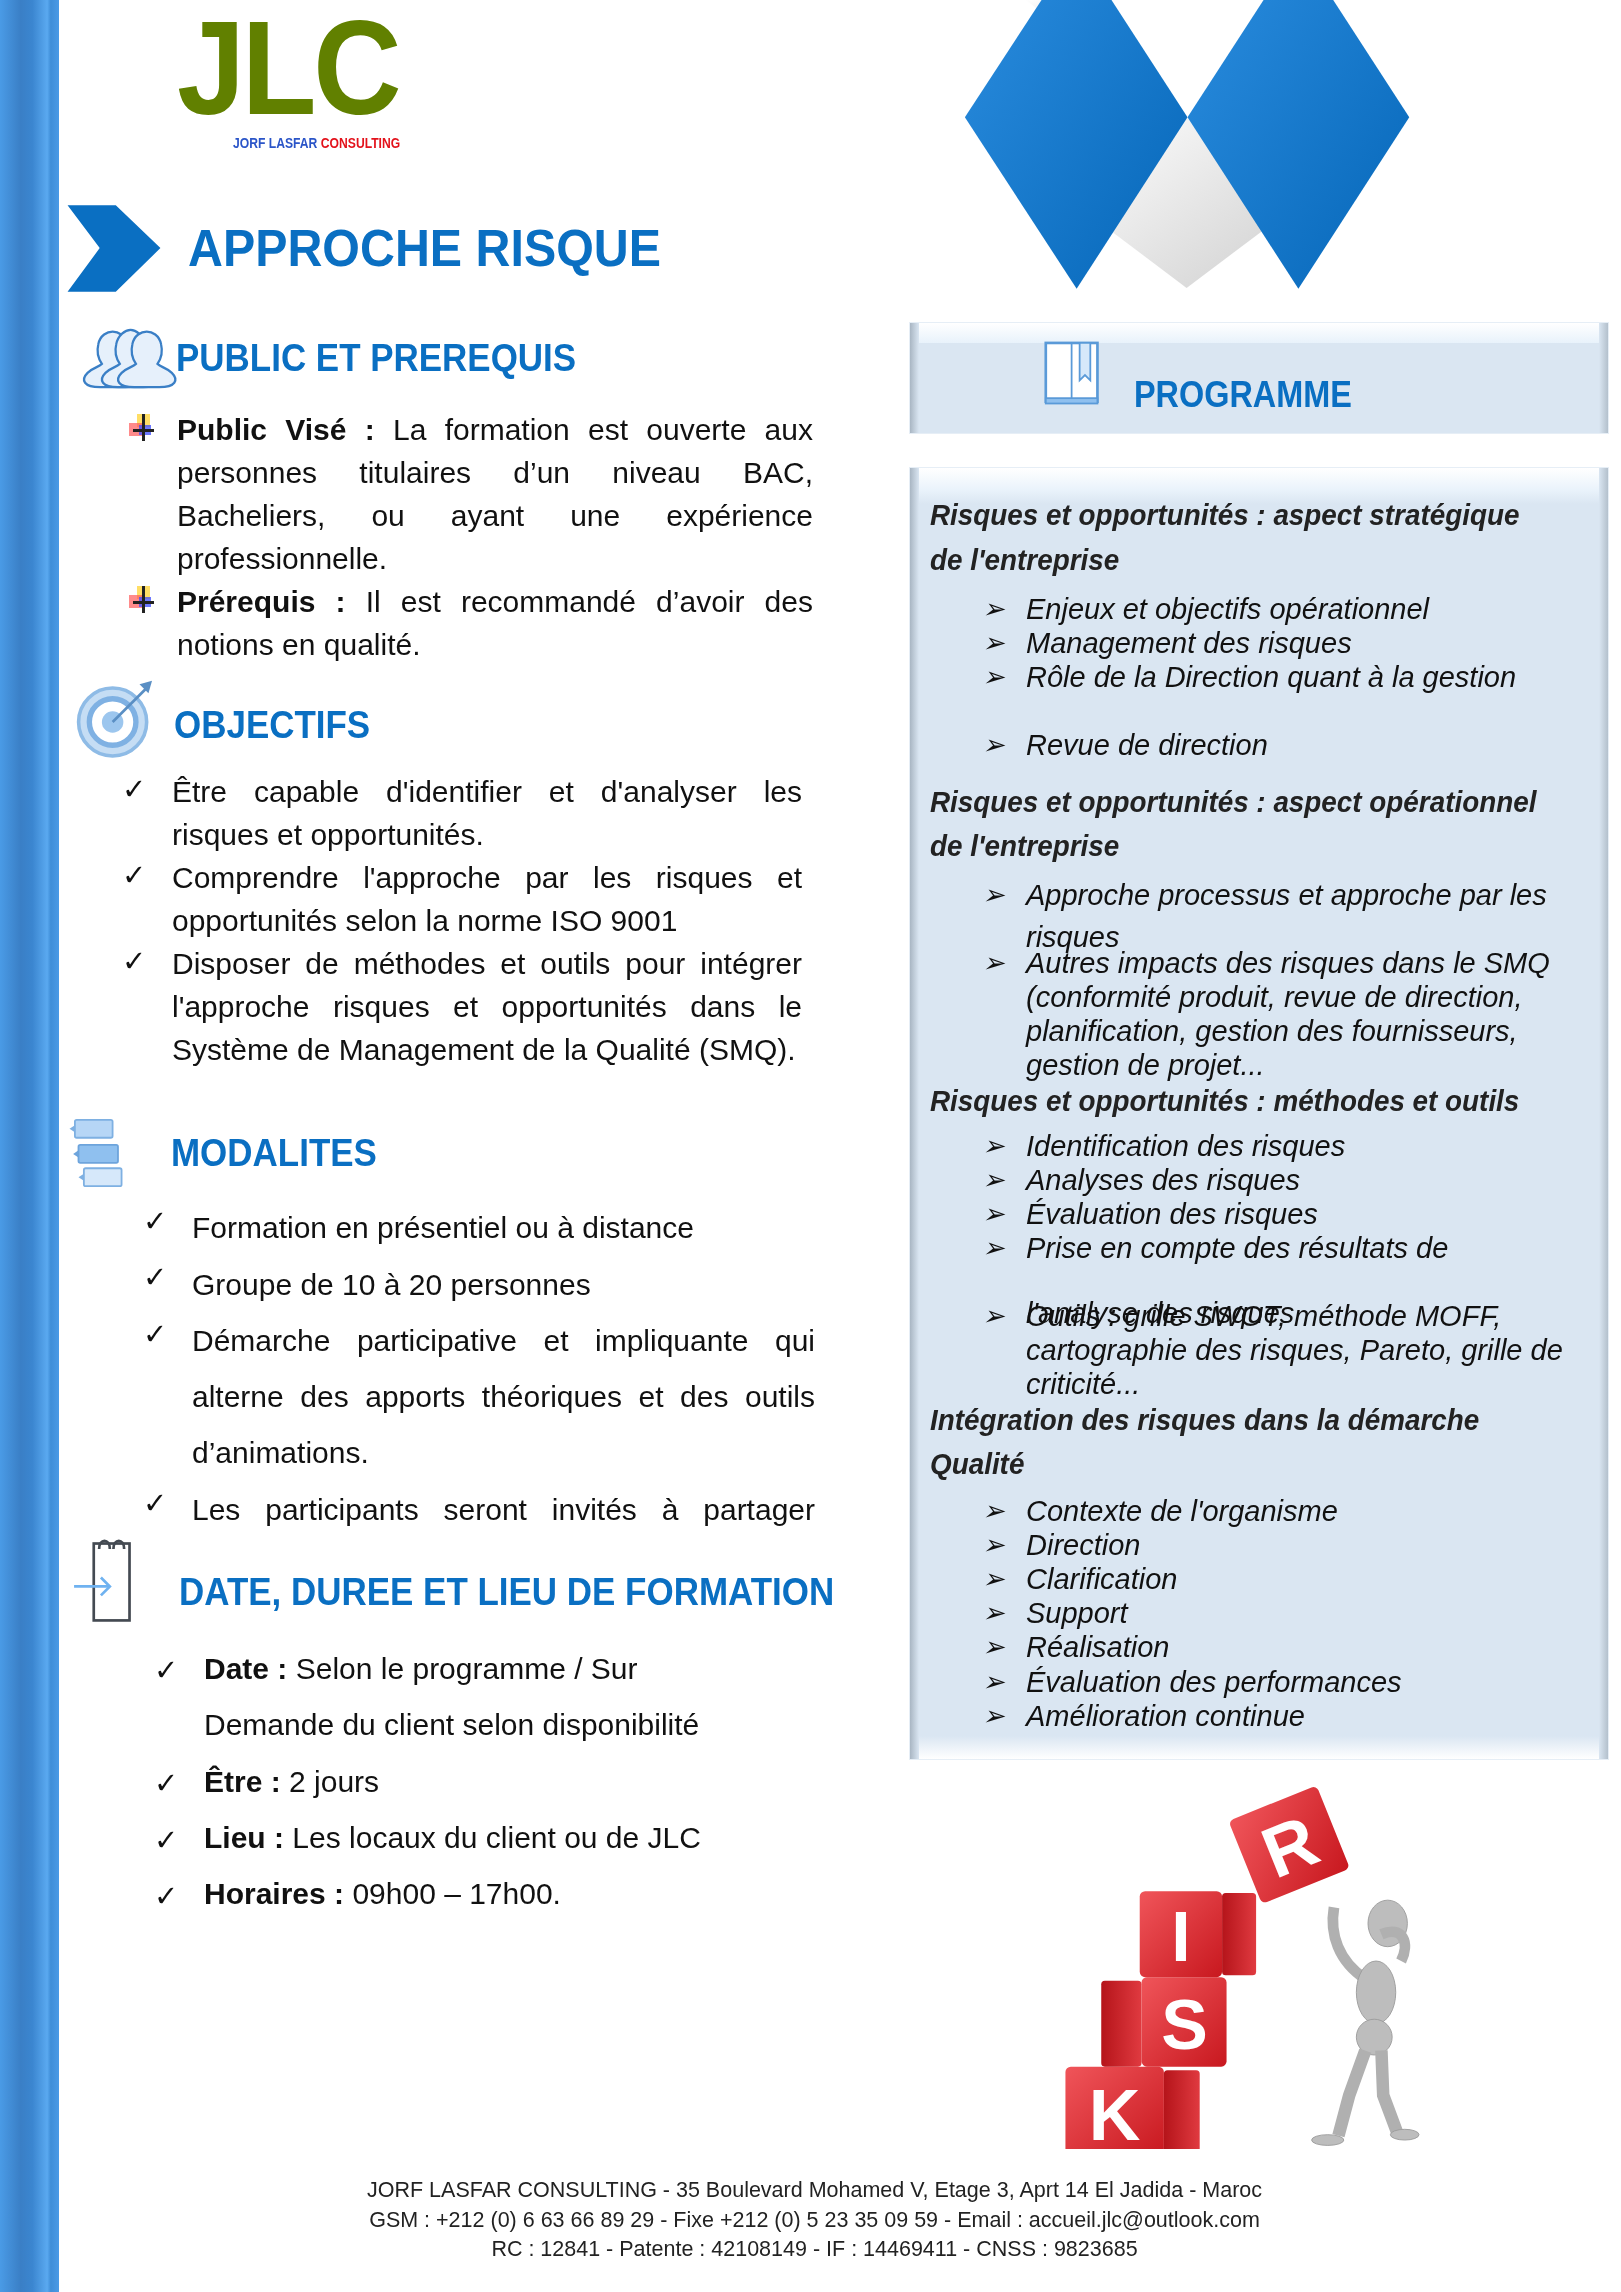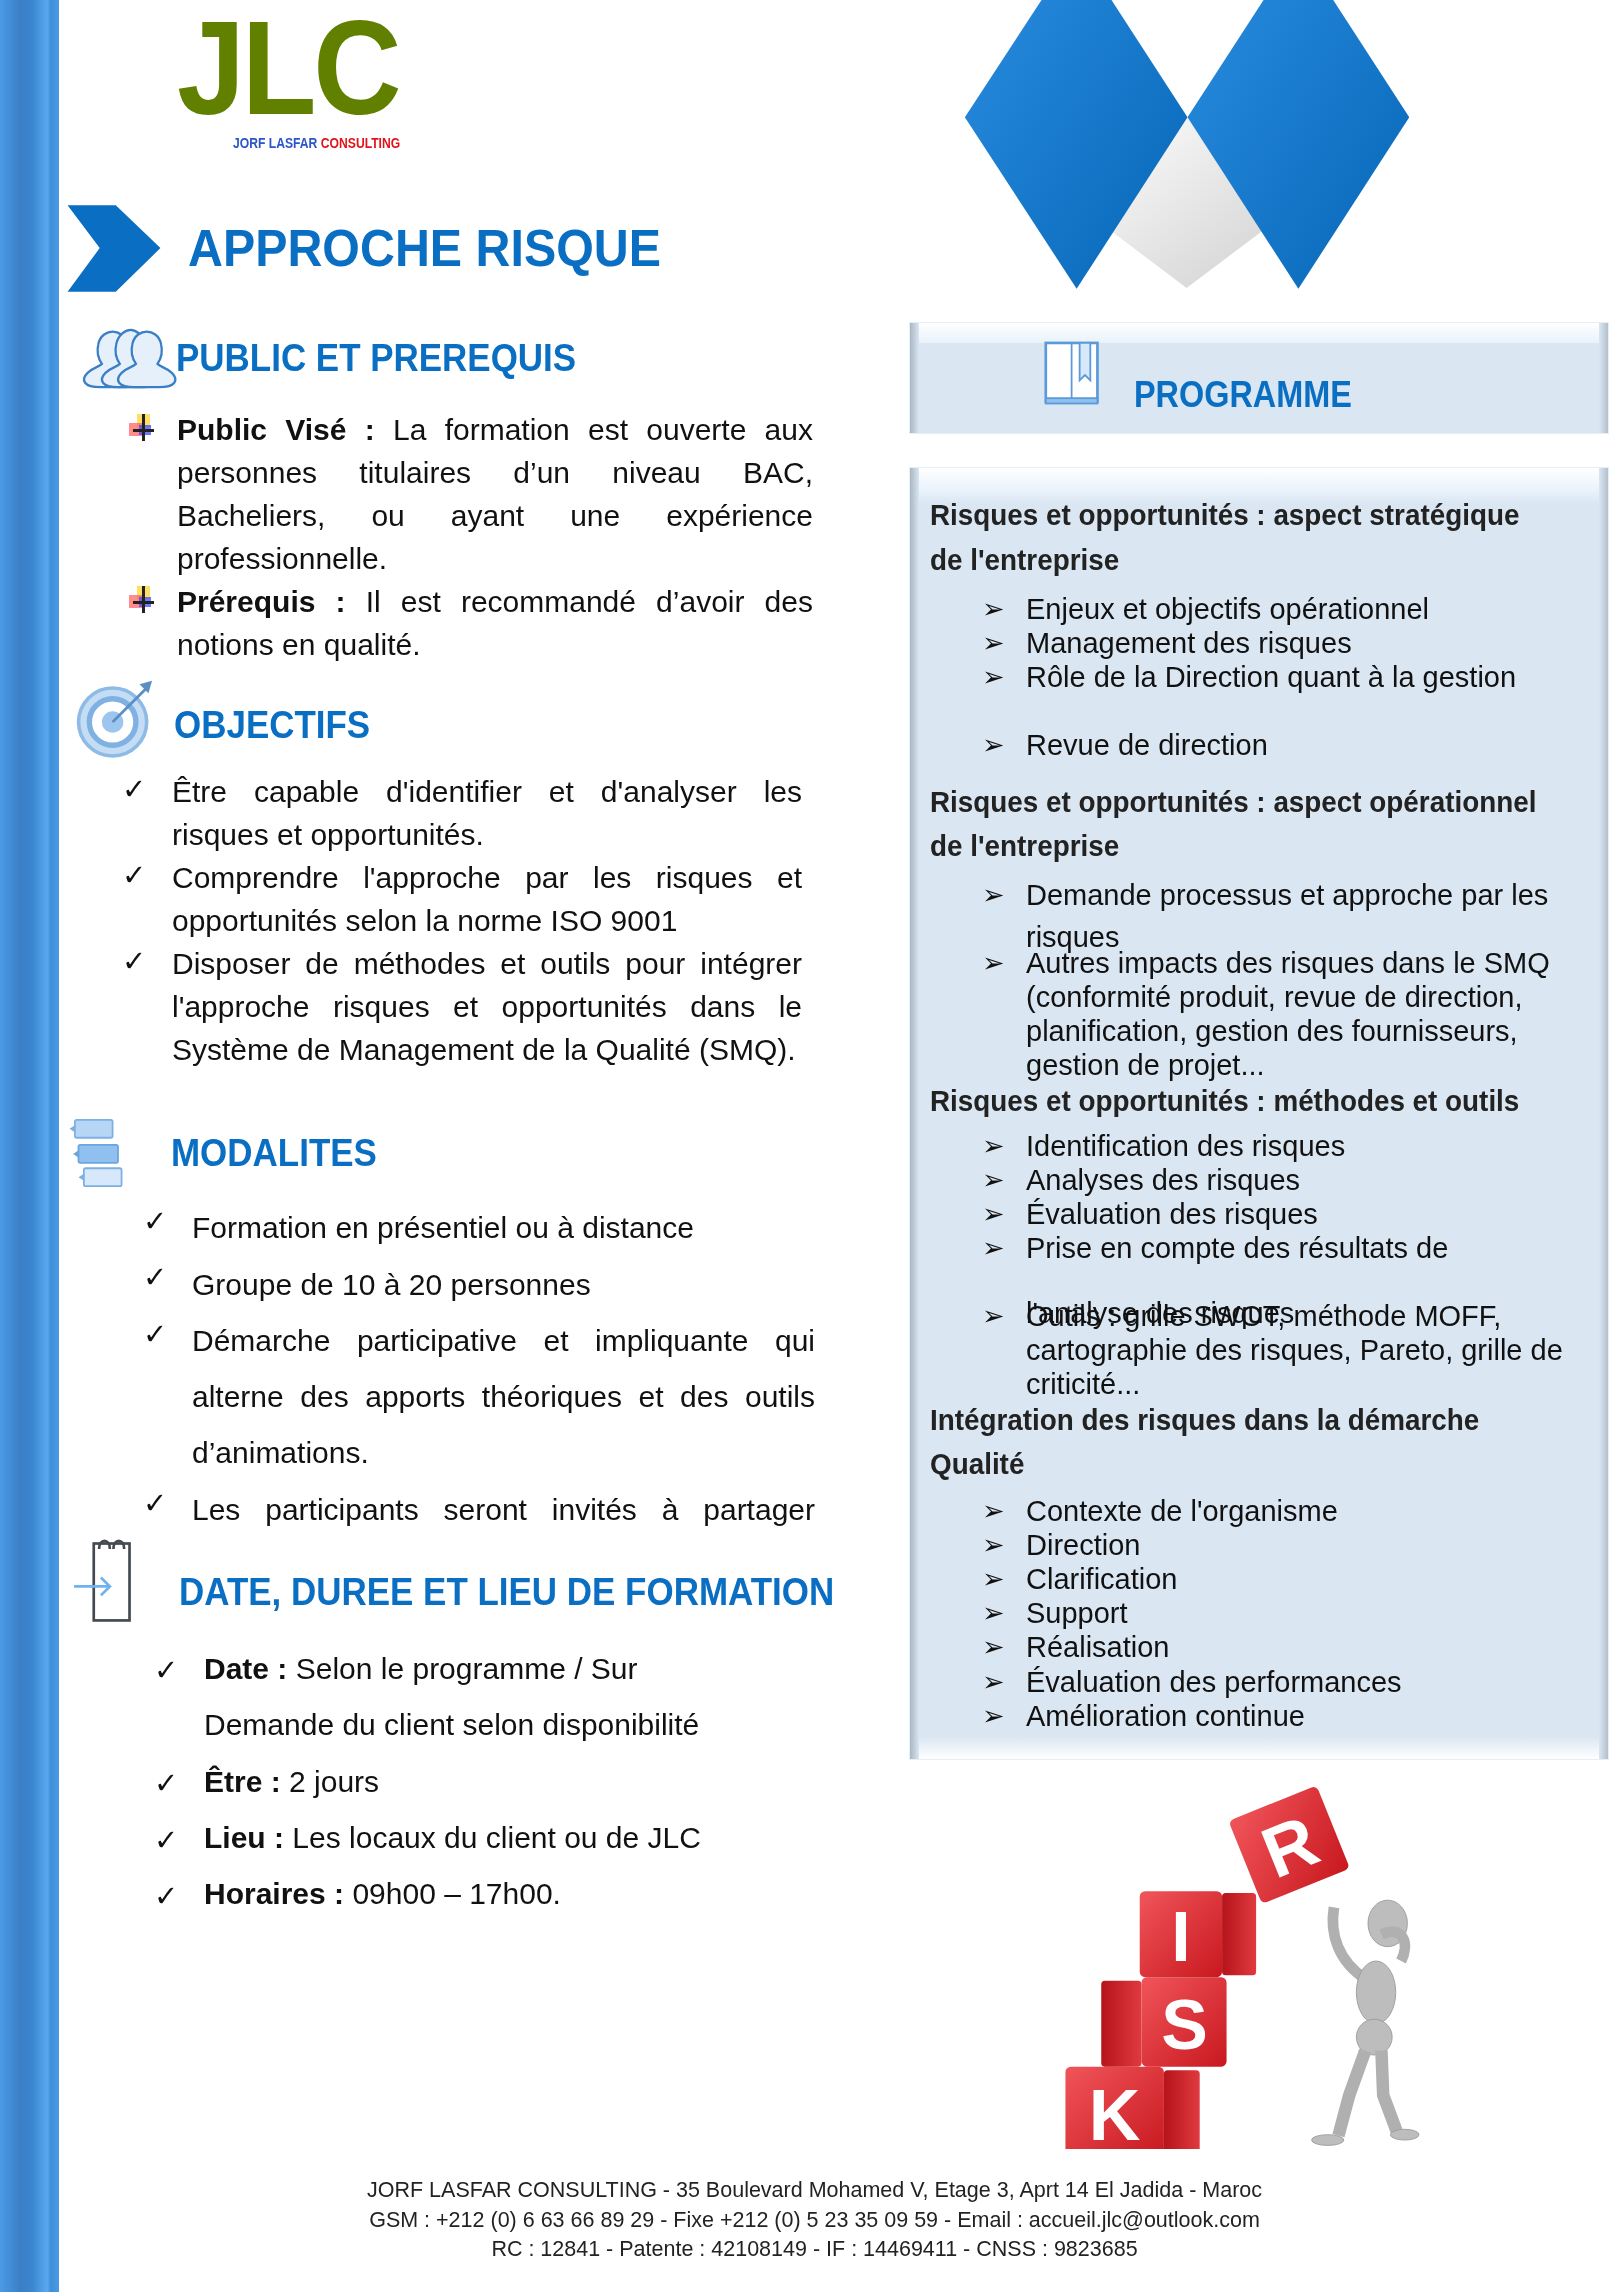--- a/index.html
+++ b/index.html
@@ -42,21 +42,21 @@
   .plus-bullet .v { position: absolute; left: 13.4px; top: 0; width: 2.7px; height: 27px; background: #222; }
   .plus-bullet .h { position: absolute; left: 3.6px; top: 15px; width: 21.5px; height: 2.7px; background: #222; }
 
   
   .prog-header { position: absolute; left: 909px; top: 322px; width: 700px; height: 112px;
     background: #dae6f2; border: 0.9px solid #e6eef6; }
   .bevel-top { position: absolute; left: 0; top: 0; right: 0; height: 19.7px; background: linear-gradient(180deg, #ffffff, #e8f2fb); }
   .prog-title { position: absolute; left: 224px; top: 51px; font-size: 36px; font-weight: bold; color: #0a6fc2; transform: scaleX(0.9); transform-origin: left top; }
 
   .prog-body { position: absolute; left: 909px; top: 467px; width: 700px; height: 1293px;
-    background: #dae6f2; border: 0.9px solid #e6eef6; }
+    background: #dae6f2; border: 0.9px solid #e6eef6; font-style: italic; }
   .prog-body .bevel-top { height: 36px; background: linear-gradient(180deg, #ffffff 0%, #eaf3fb 60%, #dae6f2 100%); }
   .prog-body .bevel-bottom { position: absolute; left: 0; bottom: 0; right: 0; height: 23px; background: linear-gradient(0deg, #ffffff, #dae6f2); }
   .edge-l { position: absolute; left: 0; top: 0; bottom: 0; width: 9px; background: linear-gradient(90deg, #a9b6c3, #dae6f2); }
   .edge-r { position: absolute; right: 0; top: 0; bottom: 0; width: 9px; background: linear-gradient(270deg, #b3c0cc, #dae6f2); }
 
   .p-head { position: absolute; left: 19.7px; font-size: 29px; font-weight: bold; color: #222; line-height: 45px; transform: scaleX(0.96); transform-origin: left top; white-space: nowrap; }
   .p-item { position: absolute; left: 116px; font-size: 29px; color: #111; line-height: 34px; width: 573px; }
   .p-arrow { position: absolute; left: 72px; font-size: 27px; color: #111; line-height: 34px; }
 
   
@@ -218,21 +218,21 @@
   <span class="p-arrow" style="top:158px;">➢</span>
   <div class="p-item" style="top:158px;">Management des risques</div>
   <span class="p-arrow" style="top:192px;">➢</span>
   <div class="p-item" style="top:192px;">Rôle de la Direction quant à la gestion</div>
   <span class="p-arrow" style="top:260px;">➢</span>
   <div class="p-item" style="top:260px;">Revue de direction</div>
 
   <div class="p-head" style="top:312px;">Risques et opportunités : aspect opérationnel</div>
   <div class="p-head" style="top:356px;">de l'entreprise</div>
   <span class="p-arrow" style="top:410px;">➢</span>
-  <div class="p-item" style="top:410px;">Demande processus et approche par les</div>
+  <div class="p-item" style="top:410px;">Approche processus et approche par les</div>
   <div class="p-item" style="top:444px;margin-top:8px;">risques</div>
   <span class="p-arrow" style="top:478px;">➢</span>
   <div class="p-item" style="top:478px;">Autres impacts des risques dans le SMQ</div>
   <div class="p-item" style="top:512px;">(conformité produit, revue de direction,</div>
   <div class="p-item" style="top:546px;">planification, gestion des fournisseurs,</div>
   <div class="p-item" style="top:580px;">gestion de projet...</div>
 
   <div class="p-head" style="top:611px;">Risques et opportunités : méthodes et outils</div>
   <span class="p-arrow" style="top:661px;">➢</span>
   <div class="p-item" style="top:661px;">Identification des risques</div>

